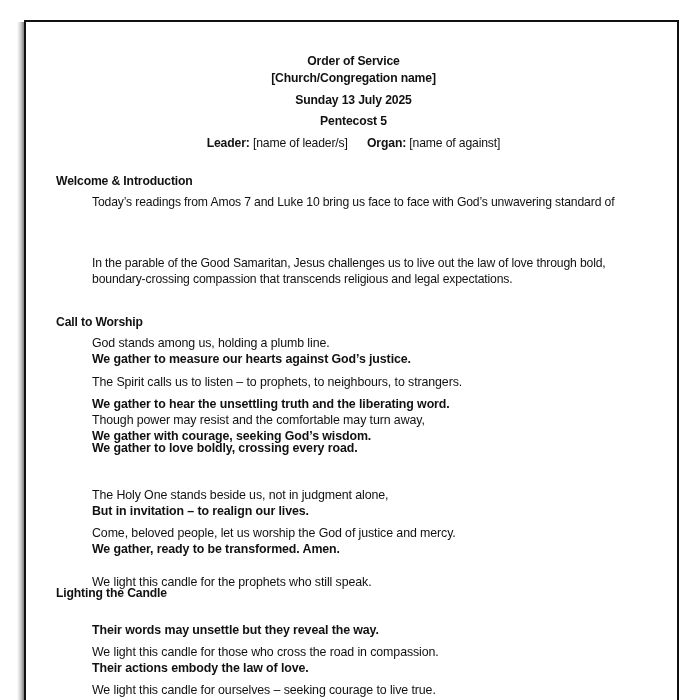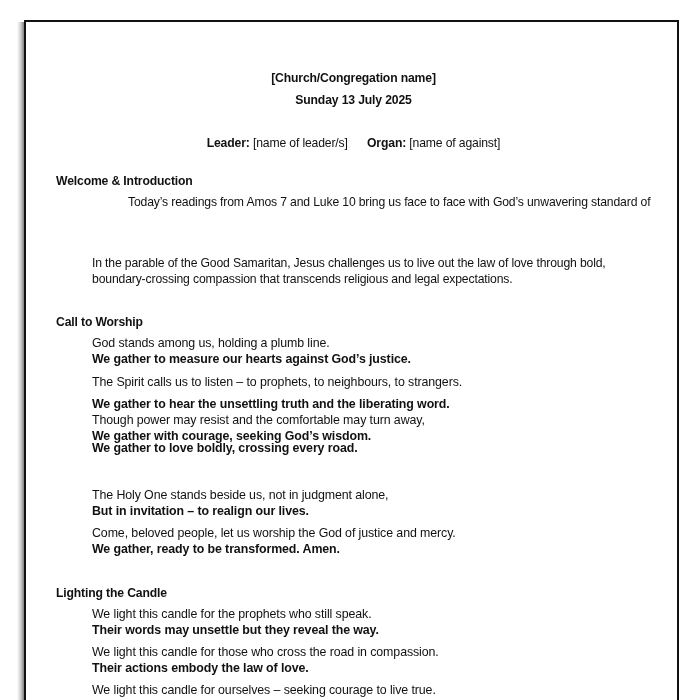--- a/index.html
+++ b/index.html
@@ -57,31 +57,33 @@
   .cw-line { left: 66px; font-size: 12.4px; letter-spacing: -0.1px; }
   .gap { display: inline-block; width: 16px; }
 </style>
 </head>
 <body>
 
 <div class="page-shadow"></div>
 
 <div class="page">
 
+  <div class="line center bold" style="top:31px;">Order of Service</div>
   <div class="line center bold" style="top:48px;">[Church/Congregation name]</div>
   <div class="line center bold" style="top:70px;">Sunday 13 July 2025</div>
+  <div class="line center bold" style="top:91px;">Pentecost 5</div>
   <div class="line center" style="top:113px;">
     <span class="bold">Leader:</span>
     <span>[name of leader/s]</span><span class="gap"></span>
     <span class="bold">Organ:</span>
     <span>[name of against]</span>
   </div>
 
   <div class="line heading" style="top:151px;">Welcome &amp; Introduction</div>
-  <div class="line body-line" style="top:172px;margin-left:36px;">Today’s readings from Amos 7 and Luke 10 bring us face to face with God’s unwavering standard of</div>
+  <div class="line body-line" style="top:172px;">Today’s readings from Amos 7 and Luke 10 bring us face to face with God’s unwavering standard of</div>
   <div class="line body-line" style="top:233px;">In the parable of the Good Samaritan, Jesus challenges us to live out the law of love through bold,</div>
   <div class="line body-line" style="top:249px;">boundary-crossing compassion that transcends religious and legal expectations.</div>
 
   <div class="line heading" style="top:292px;">Call to Worship</div>
 
   <div class="line cw-line" style="top:313px;">God stands among us, holding a plumb line.</div>
   <div class="line cw-line bold" style="top:329px;">We gather to measure our hearts against God’s justice.</div>
 
   <div class="line cw-line" style="top:352px;">The Spirit calls us to listen – to prophets, to neighbours, to strangers.</div>
   <div class="line cw-line bold" style="top:374px;">We gather to hear the unsettling truth and the liberating word.</div>
@@ -92,20 +94,20 @@
   <div class="line cw-line bold" style="top:418px;">We gather to love boldly, crossing every road.</div>
 
   <div class="line cw-line" style="top:465px;">The Holy One stands beside us, not in judgment alone,</div>
   <div class="line cw-line bold" style="top:481px;">But in invitation – to realign our lives.</div>
 
   <div class="line cw-line" style="top:503px;">Come, beloved people, let us worship the God of justice and mercy.</div>
   <div class="line cw-line bold" style="top:519px;">We gather, ready to be transformed. Amen.</div>
 
   <div class="line heading" style="top:563px;">Lighting the Candle</div>
 
-  <div class="line cw-line" style="top:584px;">We light this candle for the prophets who still speak.</div>
+  <div class="line cw-line" style="top:552px;">We light this candle for the prophets who still speak.</div>
   <div class="line cw-line bold" style="top:600px;">Their words may unsettle but they reveal the way.</div>
 
   <div class="line cw-line" style="top:622px;">We light this candle for those who cross the road in compassion.</div>
   <div class="line cw-line bold" style="top:638px;">Their actions embody the law of love.</div>
 
   <div class="line cw-line" style="top:660px;">We light this candle for ourselves – seeking courage to live true.</div>
 </div>
 
 </body></html>

